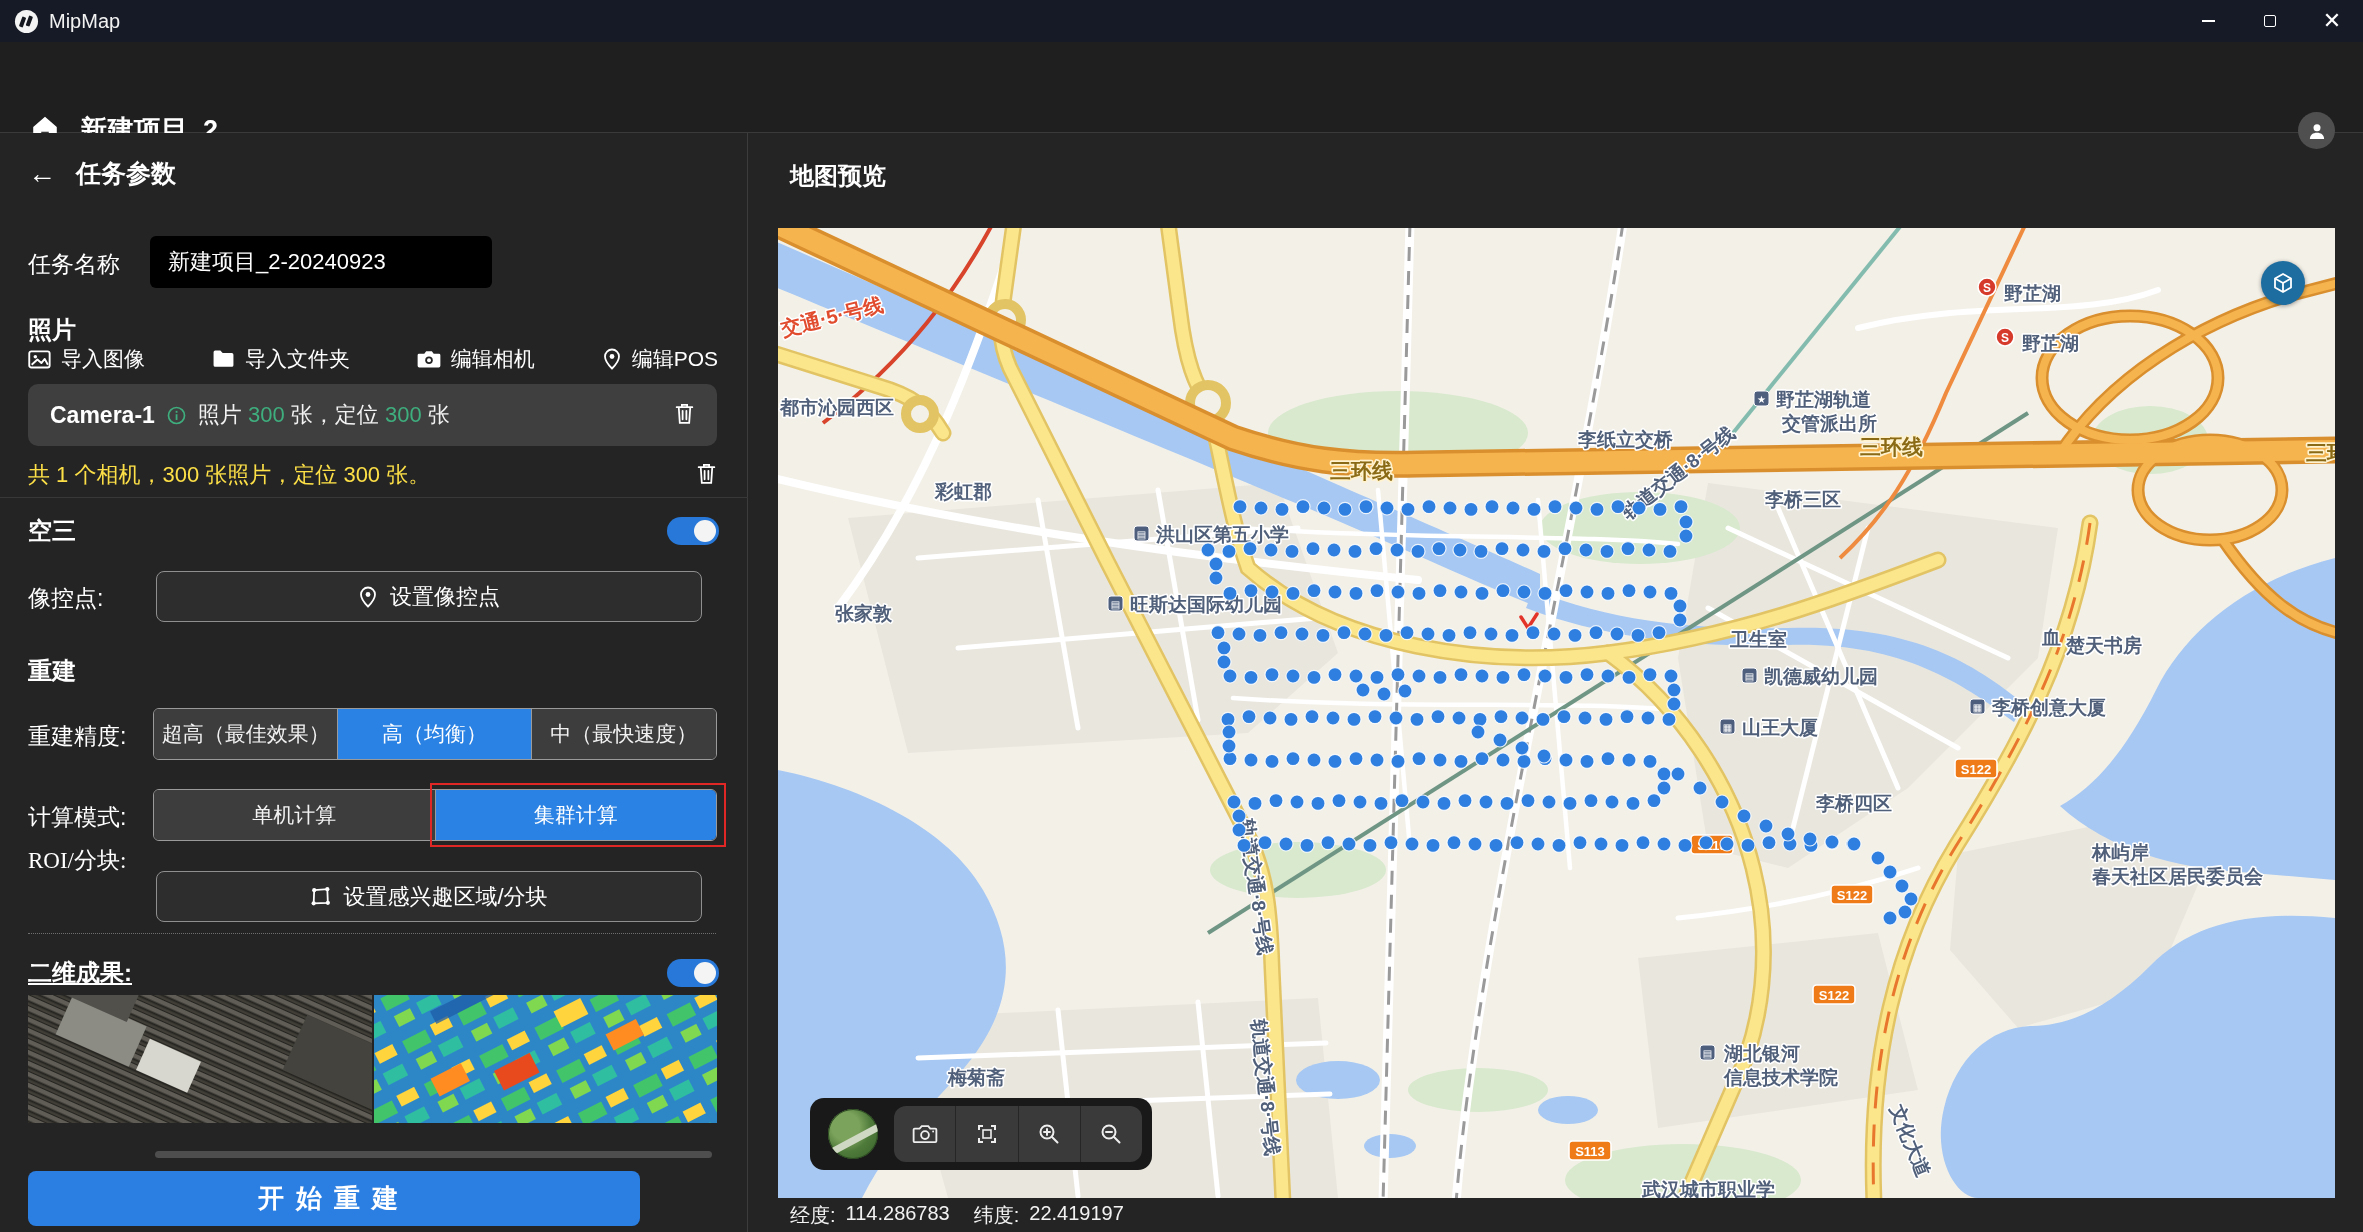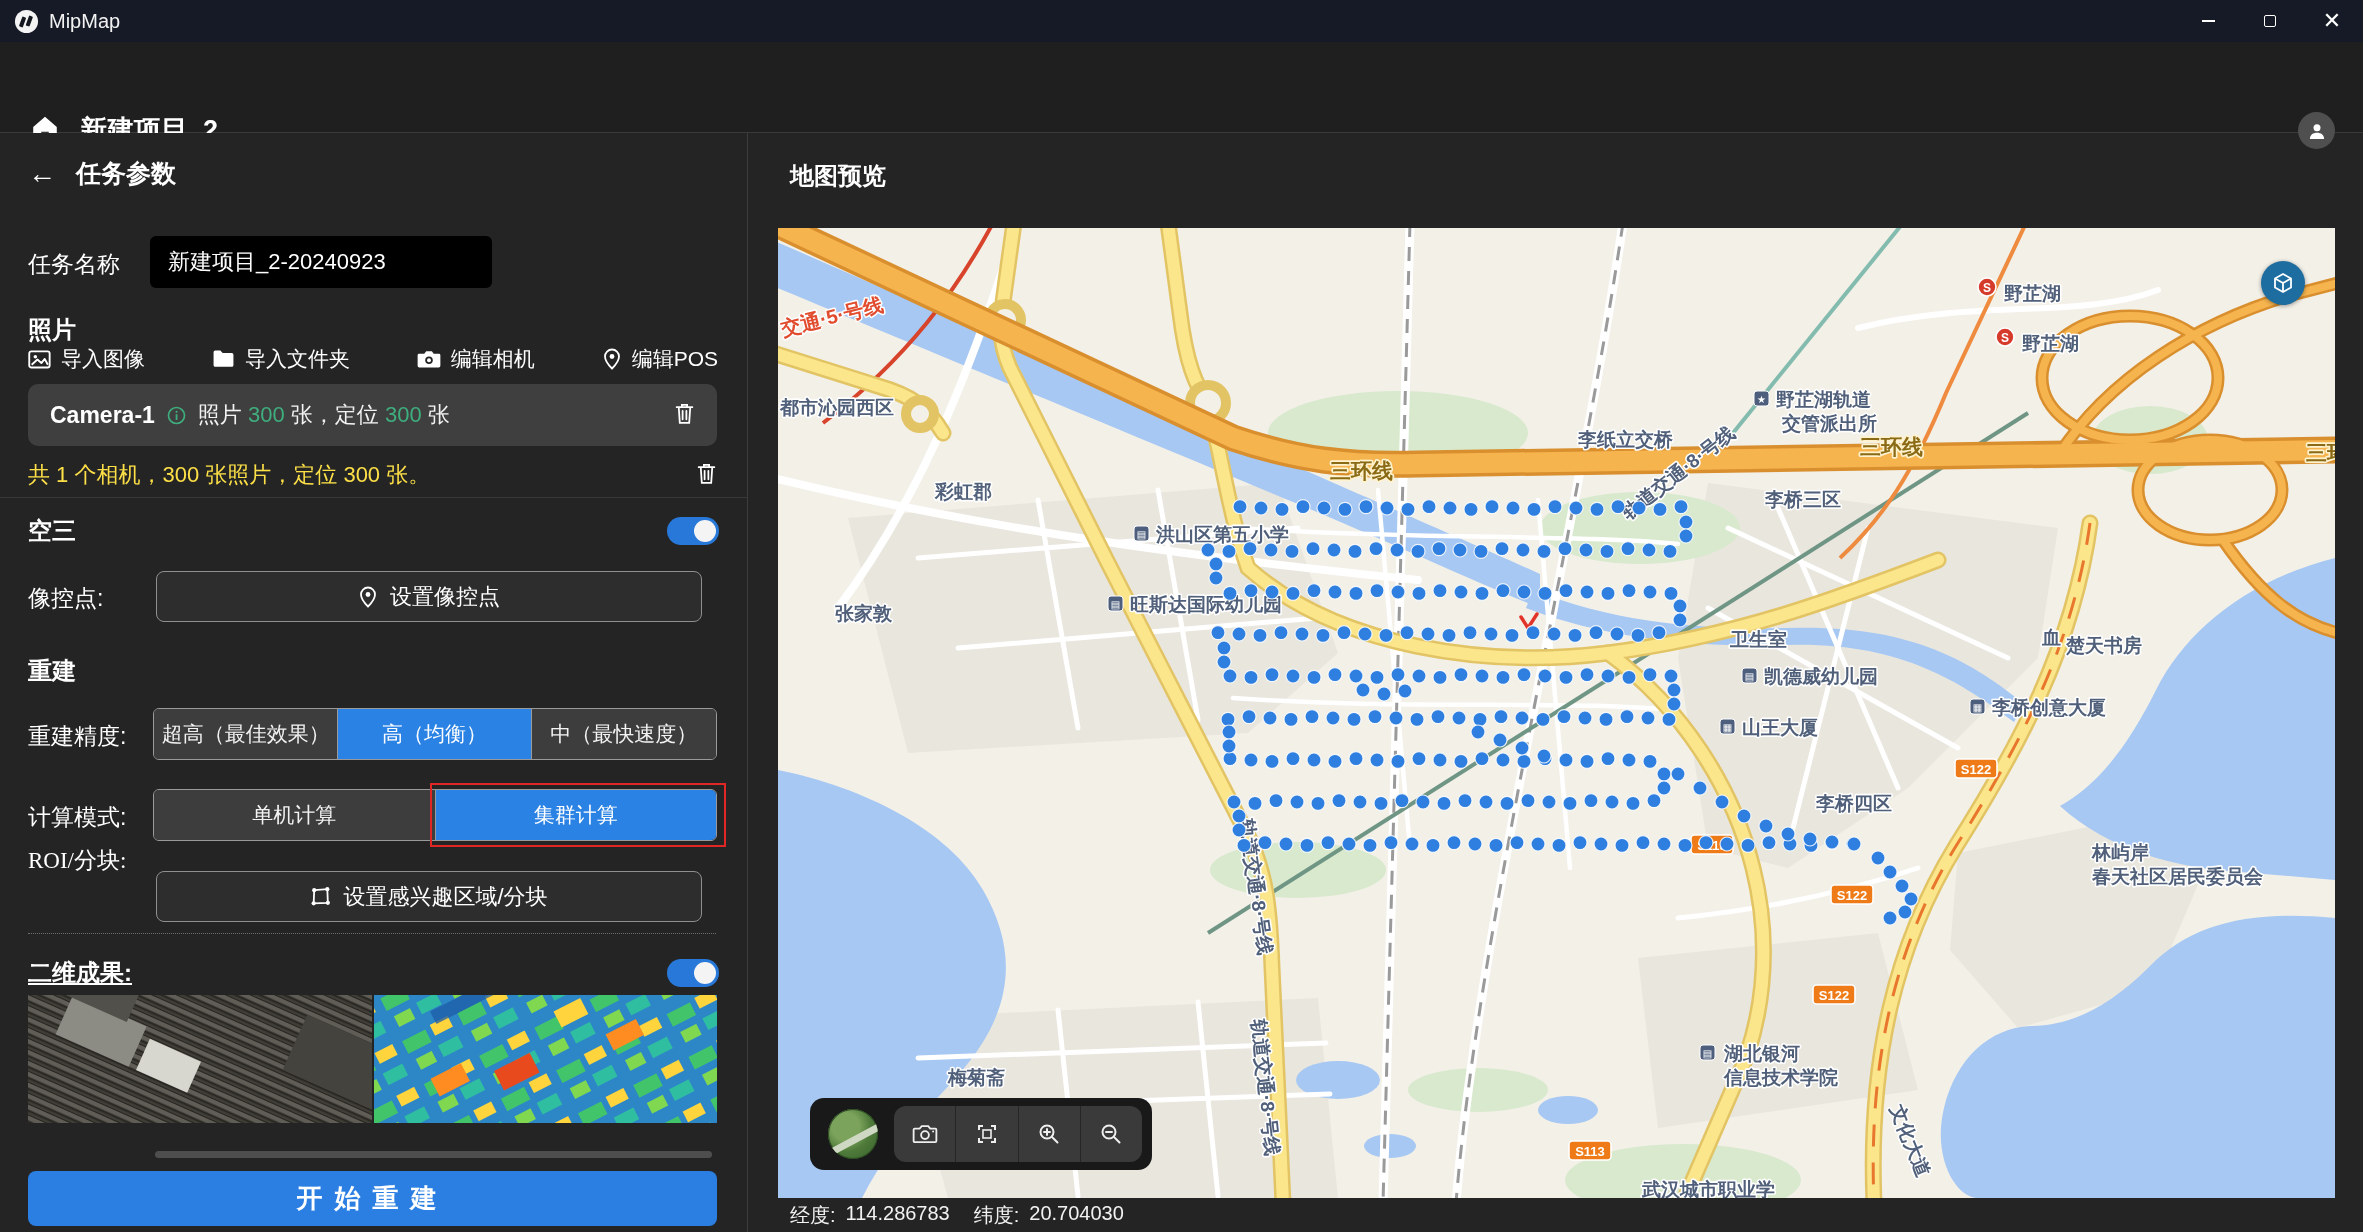--- a/index.html
+++ b/index.html
@@ -62,21 +62,21 @@
              border-radius:6px;overflow:hidden;}
   .seg{height:100%;background:#3d3d3d;color:#f2f2f2;font-size:21px;display:flex;align-items:center;
        justify-content:center;cursor:pointer;border-right:1px solid #9a9a9a;}
   .seg:last-child{border-right:none;}
   .seg.sel{background:#2a82e4;color:#fff;}
   .red-box{position:absolute;left:430px;top:650px;width:296px;height:64px;border:2px solid #e12626;
            pointer-events:none;z-index:5;}
   .dotted-div{position:absolute;left:28px;top:800px;width:688px;border-top:1px dotted #6f6f6f;}
   .thumb{position:absolute;top:862px;height:128px;overflow:hidden;cursor:pointer;}
   .hscroll{position:absolute;left:155px;top:1018px;width:557px;height:7px;border-radius:4px;background:#4e4e4e;cursor:pointer;}
-  .start-btn{position:absolute;left:28px;top:1038px;width:689px;height:55px;background:#2b7fe3;border:none;
+  .start-btn{position:absolute;left:28px;top:1038px;width:612px;height:55px;background:#2b7fe3;border:none;
              border-radius:8px;color:#fff;font-size:26px;letter-spacing:12px;cursor:pointer;
              font-family:"Liberation Sans",sans-serif;font-weight:bold;}
 
   
   .map-heading{position:absolute;left:790px;top:160px;font-size:24px;font-weight:bold;}
   .map-wrap{position:absolute;left:778px;top:228px;width:1557px;height:970px;background:#f3f0e8;cursor:grab;}
   .map-wrap svg{display:block;}
   .statusbar{position:absolute;left:790px;top:1202px;font-size:20px;color:#f2f2f2;display:flex;gap:10px;}
   .statusbar .v{margin-right:14px;}
 
@@ -769,16 +769,16 @@
         <path d="M12 3 L20 7.5 V16.5 L12 21 L4 16.5 V7.5 Z" fill="none" stroke="#fff" stroke-width="1.8" stroke-linejoin="round"></path>
         <path d="M4 7.5 L12 12 L20 7.5 M12 12 V21" fill="none" stroke="#fff" stroke-width="1.8" stroke-linejoin="round"></path>
       </svg>
     </div>
   </div>
 
   <div class="statusbar">
     <span>经度:</span>
     <span class="v">114.286783</span>
     <span>纬度:</span>
-    <span class="v">20.704030</span>
+    <span class="v">22.419197</span>
   </div>
 
 </div>
 
 </body></html>

